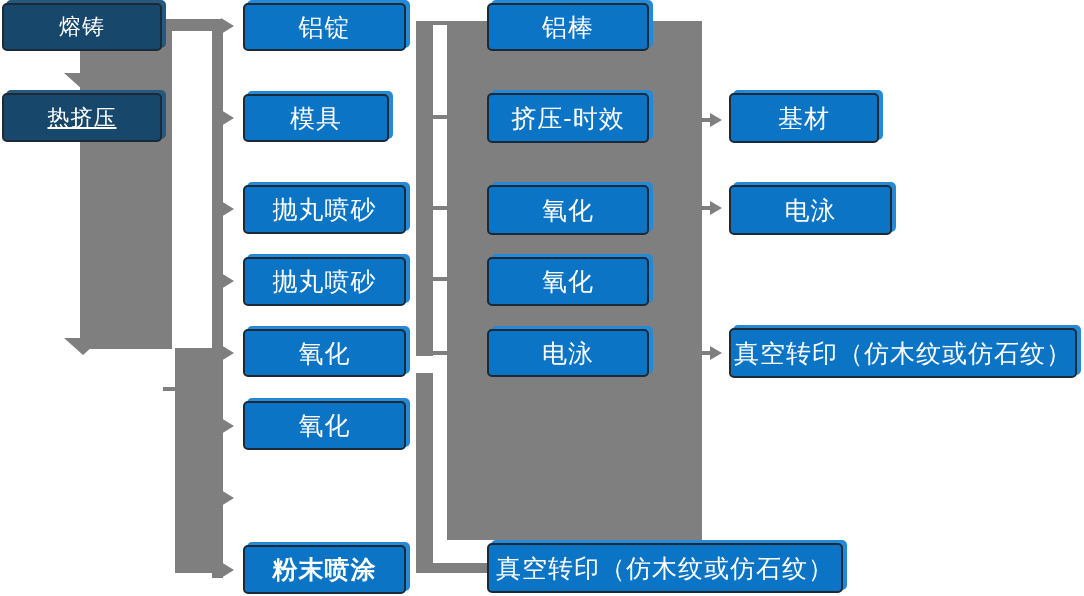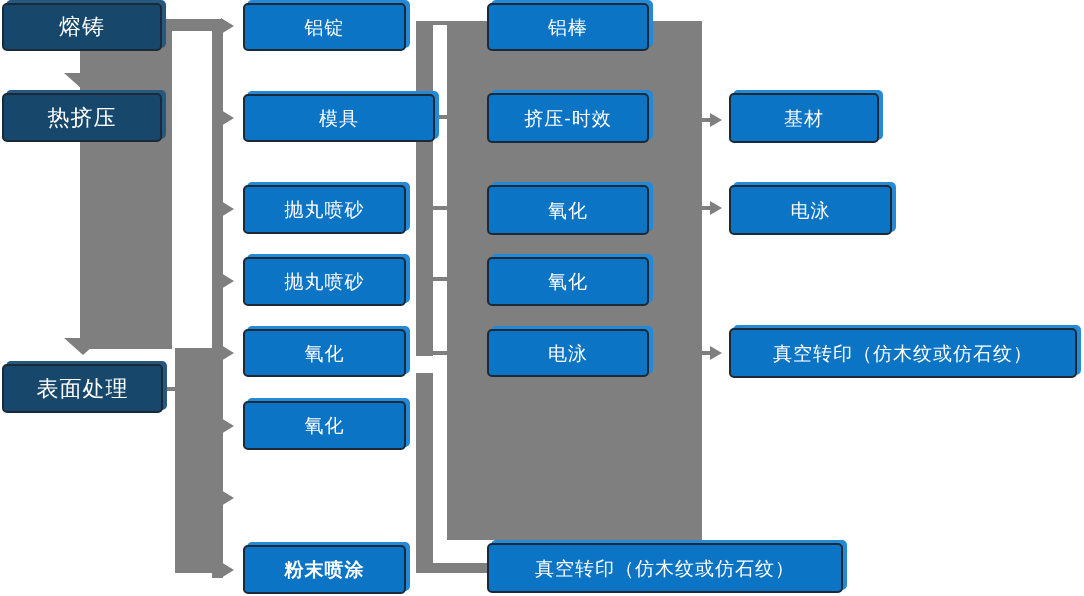--- a/index.html
+++ b/index.html
@@ -15,21 +15,21 @@
   .tri{position:absolute;width:0;height:0;z-index:1;}
   .tri.right{border-top:8px solid transparent;border-bottom:8px solid transparent;border-left:13px solid var(--gray,#7f7f7f);}
   .tri.right.sm{border-top:7px solid transparent;border-bottom:7px solid transparent;border-left:12px solid var(--gray,#7f7f7f);}
   .tri.down{border-left:19px solid transparent;border-right:19px solid transparent;border-top:17px solid var(--gray,#7f7f7f);}
   
   .node{
     position:absolute;z-index:2;
     display:flex;align-items:center;justify-content:center;
     box-sizing:border-box;
     color:var(--text,#ffffff);
-    font-size:19px;letter-spacing:1px;line-height:1;
+    font-size:25px;letter-spacing:1px;line-height:1;
     border-radius:5px;
     border:2px solid var(--border,#1b2a36);
   }
   .node.light{background:var(--blue,#0b74c4);box-shadow:4px -3px 0 0 var(--blue-hi,#2489d6);}
   .node.dark{background:var(--navy,#17486b);box-shadow:4px -3px 0 0 var(--navy-hi,#27597e);font-size:22px;}
 </style>
 </head>
 <body>
 
 <div id="canvas">
@@ -75,30 +75,27 @@
   <div class="tri right sm" style="left:710px;top:113px;"></div>
   <div class="gray" style="left:702px;top:206px;width:10px;height:4px;"></div>
   <div class="tri right sm" style="left:710px;top:201px;"></div>
   <div class="gray" style="left:702px;top:351px;width:10px;height:4px;"></div>
   <div class="tri right sm" style="left:710px;top:346px;"></div>
 
   <div style="position:absolute;inset:0;">
       <div class="node dark" style="left: 2px; top: 3px; width: 160px; height: 48px;">
         <span>熔铸</span>
       </div>
-      <div class="node dark" style="left: 2px; top: 93px; width: 160px; height: 49px;">
+      <div class="node dark" style="left: 2px; top: 93px; width: 160px; height: 49px; text-decoration: underline;">
         <span>热挤压</span>
-      </div>
-      <div class="node dark" style="left: 2px; top: 364px; width: 161px; height: 49px;">
-        <span>表面处理</span>
       </div>
       <div class="node light" style="left: 243px; top: 3px; width: 163px; height: 48px;">
         <span>铝锭</span>
       </div>
-      <div class="node light" style="left: 243px; top: 94px; width: 192px; height: 48px; text-align: center;">
+      <div class="node light" style="left: 243px; top: 94px; width: 146px; height: 48px; text-align: center;">
         <span>模具</span>
       </div>
       <div class="node light" style="left: 243px; top: 185px; width: 163px; height: 49px;">
         <span>抛丸喷砂</span>
       </div>
       <div class="node light" style="left: 243px; top: 257px; width: 163px; height: 49px;">
         <span>抛丸喷砂</span>
       </div>
       <div class="node light" style="left: 243px; top: 329px; width: 163px; height: 48px;">
         <span>氧化</span>

